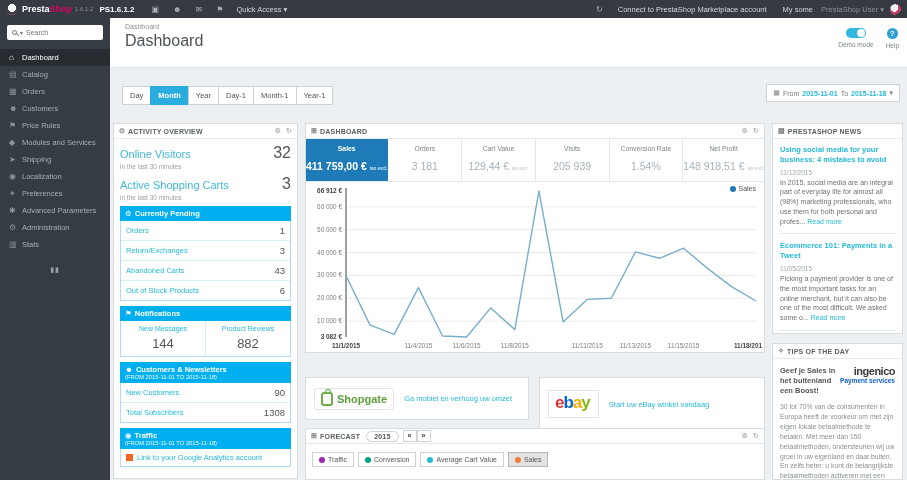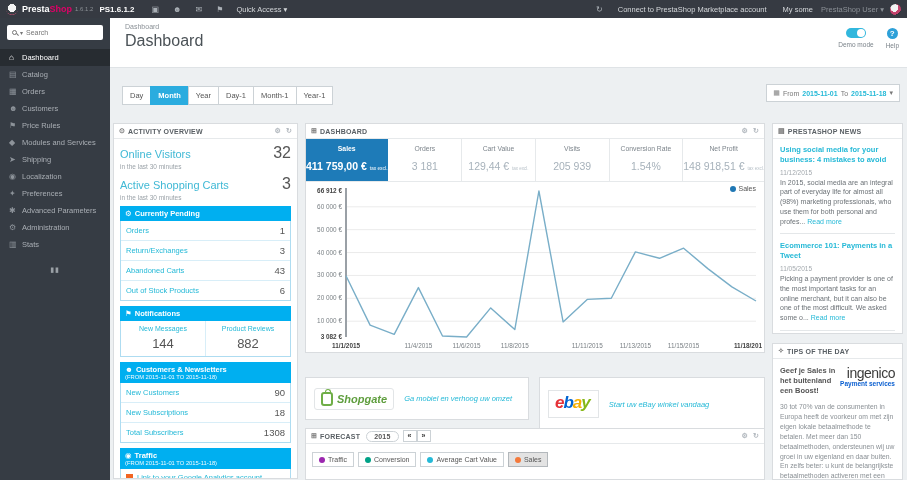--- a/index.html
+++ b/index.html
@@ -87,21 +87,21 @@
   .kpi-value { font-size:10.5px; color:#a7b2bb; margin-top:8px; white-space:nowrap; }
   .kpi-suffix { font-size:4.5px; color:#b9c2c9; }
   .kpi.active { background:#1e7bb8; border-right-color:#1e7bb8; }
   .kpi.active .kpi-label { color:#fff; font-weight:bold; }
   .kpi.active .kpi-value { color:#fff; font-weight:bold; }
   .kpi.active .kpi-suffix { color:#cfe3f0; }
   .chart-wrap { position:relative; }
   .legend { position:absolute; top:3px; right:8px; font-size:7px; color:#555; }
   .legend .dot { display:inline-block; width:6px; height:6px; border-radius:50%; background:#1f77b4; margin-right:2px; vertical-align:-1px; }
 
-  .ad-card { position:absolute; background:#fff; border:1px solid #d9dcdf; display:flex; align-items:center; padding:0 8px; cursor:pointer;font-style:italic; }
+  .ad-card { position:absolute; background:#fff; border:1px solid #d9dcdf; display:flex; align-items:center; padding:0 8px; cursor:pointer; }
   #shopgate-card { left:305px; top:377px; width:224px; height:43px; }
   #ebay-card { left:539px; top:377px; width:226px; height:54px; }
   .ad-link { font-size:7.5px; color:#25b9d7; margin-left:10px; }
   .shopgate-logo { display:flex; align-items:center; border:1px solid #e2e5e7; border-radius:3px; padding:3px 6px; }
   .bag { width:12px; height:14px; border:2px solid #6fae47; border-radius:3px; position:relative; margin-right:4px; }
   .bag::before { content:""; position:absolute; top:-5px; left:2px; width:4px; height:4px; border:1.5px solid #6fae47; border-bottom:none; border-radius:3px 3px 0 0; }
   .shopgate-text { color:#5f9e3e; font-size:11px; font-weight:bold; }
   .ebay-logo { font-size:17px; font-weight:bold; letter-spacing:-1px; background:#fff; border:1px solid #e2e5e7; padding:2px 8px 4px 6px; }
   .eb-r { color:#e53238; } .eb-b { color:#0064d2; } .eb-y { color:#f5af02; } .eb-g { color:#86b817; }
 
@@ -117,21 +117,21 @@
   .news-body { padding:6px 7px; }
   .news-title { font-size:7.5px; font-weight:bold; color:#25b9d7; line-height:1.3; cursor:pointer; }
   .news-date { font-size:6.5px; color:#a3a9ae; margin:4px 0 2px 0; }
   .news-excerpt { font-size:7px; color:#6b7176; line-height:1.4; }
   .read-more { color:#25b9d7; cursor:pointer; }
   .news-sep { border:none; border-top:1px solid #e4e7e9; margin:7px 0; }
 
   #tips-panel { left:772px; top:343px; width:131px; height:137px; overflow:hidden; }
   .tips-body { padding:7px; }
   .ingenico { float:right; text-align:right; margin:0 0 2px 4px; }
-  .ingenico-name { font-size:14px; font-weight:normal; color:#3c3c3b; letter-spacing:-.5px; line-height:1; }
+  .ingenico-name { font-size:11px; font-weight:bold; color:#3c3c3b; letter-spacing:-.5px; line-height:1; }
   .ingenico-sub { font-size:6.5px; font-weight:bold; color:#0a5fd0; line-height:1.1; }
   .tips-headline { font-size:7.5px; font-weight:bold; color:#555; line-height:1.35; }
   .tips-text { clear:none; font-size:6.8px; color:#8a9095; line-height:1.45; margin-top:6px; }
 </style>
 </head>
 <body>
 
 <div class="topbar">
   <span class="logo-circle"></span>
   <span class="brand"><span>Presta</span><span class="pink">Shop</span></span>
@@ -291,24 +291,20 @@
           <div class="notif-label">Product Reviews</div>
           <div class="notif-value">882</div>
         </div>
     </div>
 
     <div class="blue-head"><span class="bh-icon">☻</span><span>Customers &amp; Newsletters</span><span class="bh-sub">(FROM 2015-11-01 TO 2015-11-18)</span></div>
     <div class="blue-list">
       <div class="row">
           <span class="row-label">New Customers</span>
           <span class="row-value">90</span>
-        </div>
-      <div class="row">
-          <span class="row-label">New Subscriptions</span>
-          <span class="row-value">18</span>
         </div>
       <div class="row">
           <span class="row-label">Total Subscribers</span>
           <span class="row-value">1308</span>
         </div>
     </div>
 
     <div class="blue-head"><span class="bh-icon">◉</span><span>Traffic</span><span class="bh-sub">(FROM 2015-11-01 TO 2015-11-18)</span></div>
     <div class="blue-list">
       <div class="row">

